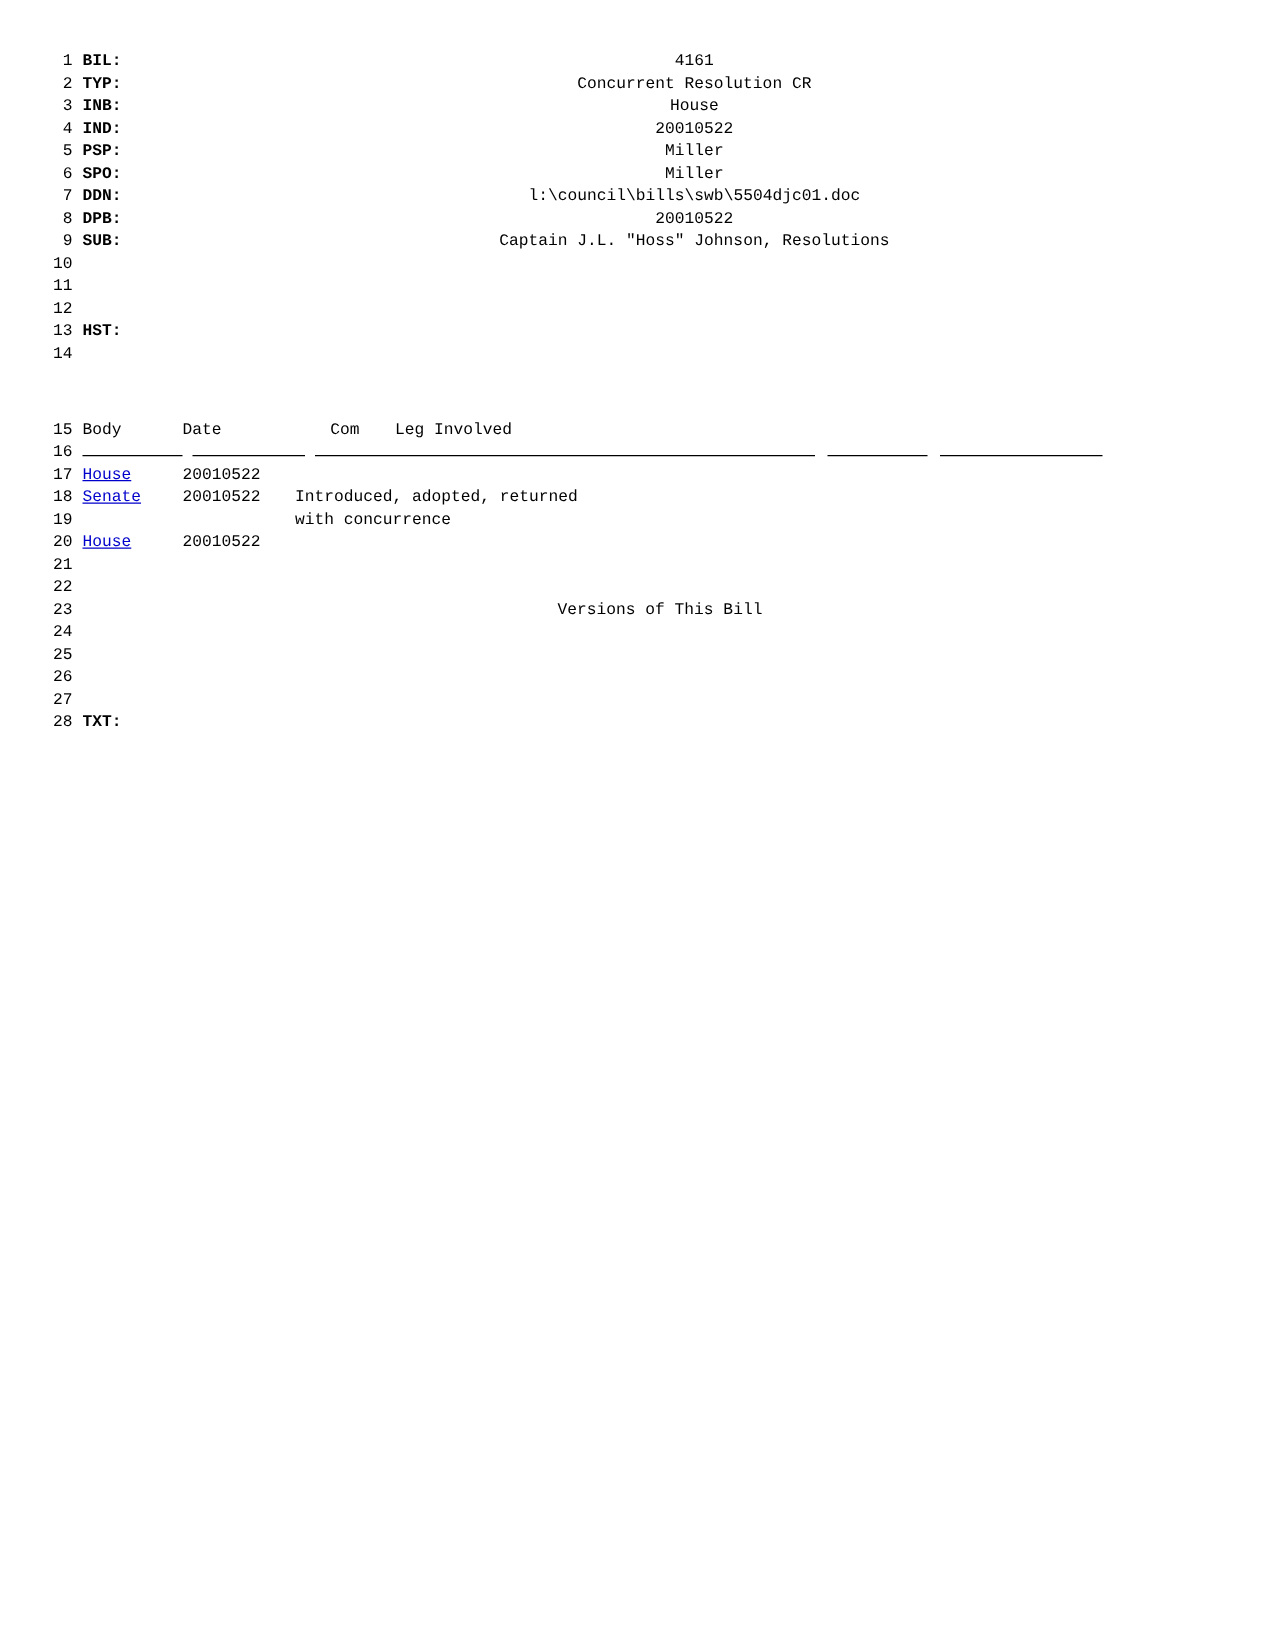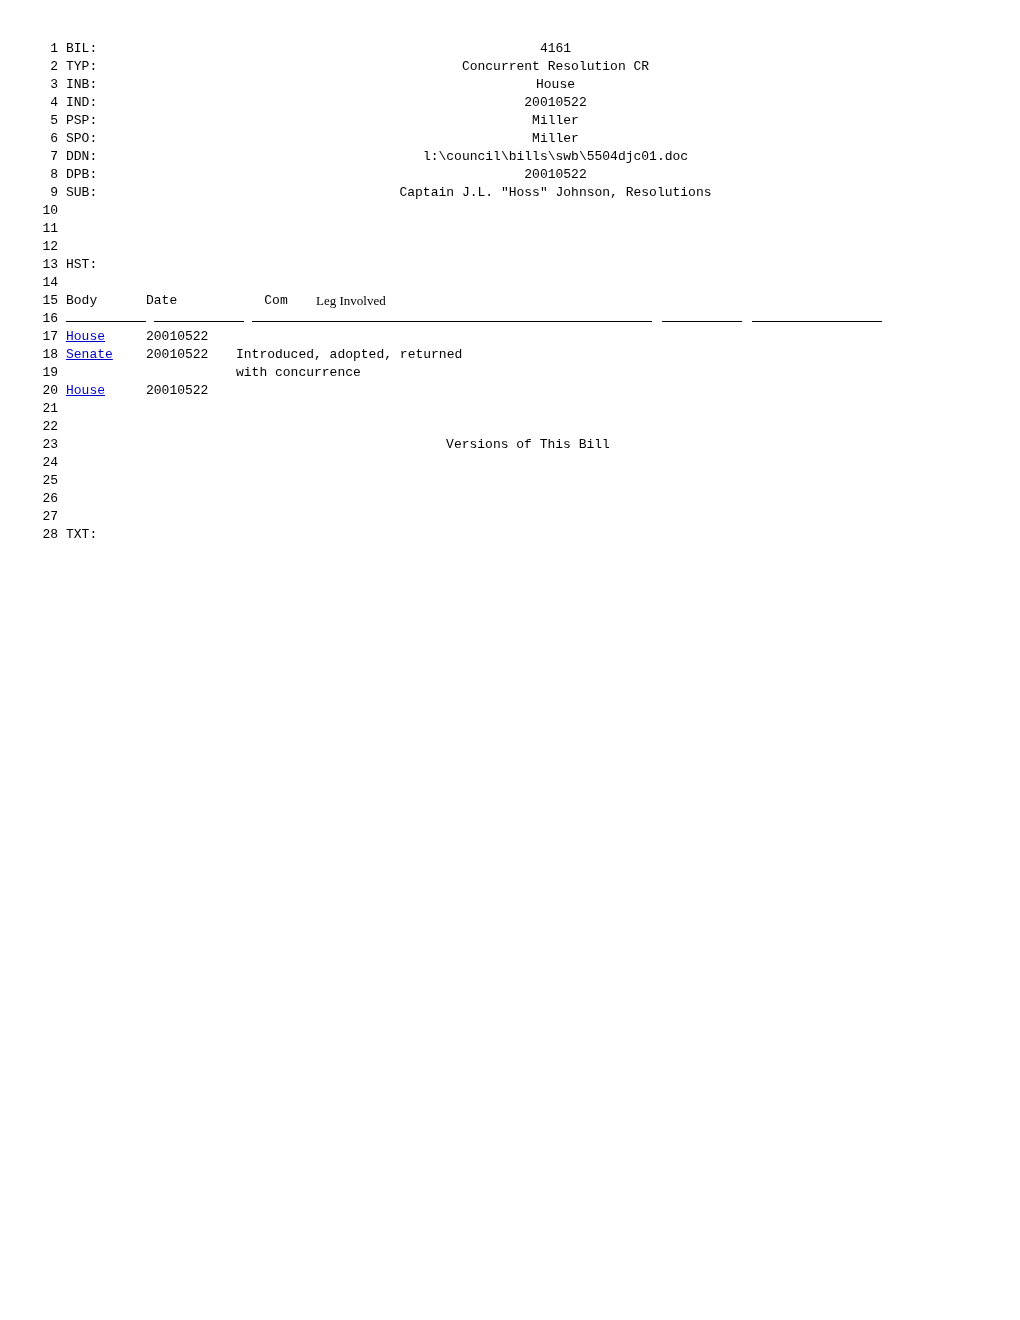--- a/index.html
+++ b/index.html
@@ -32,37 +32,38 @@
       user-select: none;
     }
 
     .line-content {
       display: flex;
       flex: 1;
     }
 
     .label {
       width: 55px;
-      font-weight: normal;
+      font-weight: bold;
     }
 
     .value {
       flex: 1;
       text-align: center;
     }
 
     a.link {
       color: #0000cc;
       text-decoration: underline;
       cursor: pointer;
     }
 
     .history-header {
       display: flex;
       gap: 0;
+      margin-top: 43px;
     }
 
     .col-body {
       width: 80px;
     }
 
     .col-date {
       width: 90px;
     }
 
@@ -70,21 +71,20 @@
       width: 400px;
     }
 
     .col-com {
       width: 80px;
       text-align: center;
     }
 
     .col-leg {
       width: 130px;
-      font-family: Liberation Serif, serif;
     }
 
     .divider-line {
       display: flex;
       align-items: center;
     }
 
     .divider-body {
       width: 80px;
       border-bottom: 1px solid #000;

